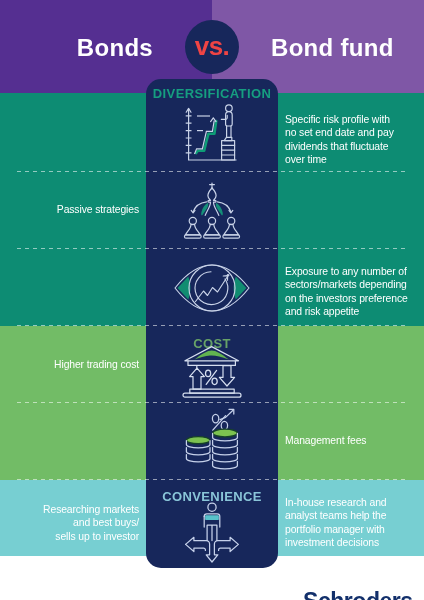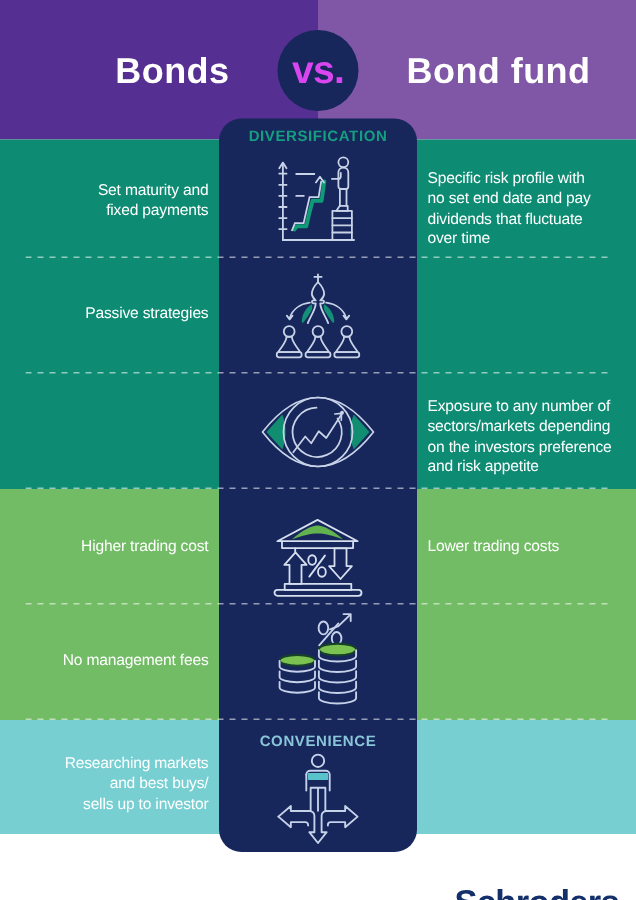--- a/index.html
+++ b/index.html
@@ -8,39 +8,39 @@
   body { font-family:"Liberation Sans", sans-serif; -webkit-font-smoothing:antialiased; }
   .page { position:relative; width:424px; height:600px; overflow:hidden; background:#fff; }
 
   .hdr { position:absolute; left:0; top:0; width:424px; height:93px; }
   .hdr-l { position:absolute; left:0; top:0; width:212px; height:93px; background:#552f91; }
   .hdr-r { position:absolute; left:212px; top:0; width:212px; height:93px; background:#7f57a6; }
   .hdr-title { position:absolute; top:37px; color:#fff; font-size:24px; font-weight:bold; letter-spacing:0.3px; line-height:22px; white-space:nowrap; }
   .hdr-title.l { left:0; width:153px; text-align:right; }
   .hdr-title.r { left:271px; width:153px; text-align:left; }
   .vs { position:absolute; left:185px; top:20px; width:54px; height:54px; border-radius:50%; background:#17275b;
-        color:#d946ef; font-size:26px; font-weight:bold; padding-bottom:2px; letter-spacing:-0.5px;
+        color:#ef4444; font-size:26px; font-weight:bold; padding-bottom:2px; letter-spacing:-0.5px;
         display:flex; align-items:center; justify-content:center; }
 
   .band { position:absolute; left:0; width:424px; }
   .b-div { top:93px; height:233px; background:#0d8c73; }
   .b-cost { top:326px; height:154px; background:#72bc66; }
   .b-conv { top:480px; height:76px; background:#77cfd2; }
 
   .panel { position:absolute; left:146px; top:79px; width:132px; height:489px; background:#17275b; border-radius:15px; }
 
   .ctext { position:absolute; color:#fff; font-size:10.4px; line-height:13.4px; letter-spacing:-0.12px; white-space:pre-line; }
   .ctext.l { left:10px; width:129px; text-align:right; }
   .ctext.r { left:285px; width:139px; text-align:left; }
 
   .dash { position:absolute; left:17px; width:390px; height:1px;
           background-image:linear-gradient(to right,rgba(255,255,255,.55) 0 4px,transparent 4px 8px);
           background-size:8px 1px; }
 
-  .slabel { position:absolute; left:146px; width:132px; text-align:center; font-size:10px; font-weight:bold; letter-spacing:0.4px; }
+  .slabel { position:absolute; left:146px; width:132px; text-align:center; font-size:13px; font-weight:bold; letter-spacing:0.4px; }
 
   .icon { position:absolute; }
 
   .logo { position:absolute; left:303px; top:588px; color:#13306b; font-size:23px; font-weight:bold; letter-spacing:-0.45px; }
 </style>
 </head>
 <body>
 
 <div class="page">
  <div class="hdr">
@@ -52,38 +52,40 @@
  </div>
  <div class="band b-div"></div>
  <div class="band b-cost"></div>
  <div class="band b-conv"></div>
  <div class="panel"></div>
  <div class="dash" style="top:171px"></div>
  <div class="dash" style="top:248px"></div>
  <div class="dash" style="top:325px"></div>
  <div class="dash" style="top:402px"></div>
  <div class="dash" style="top:479px"></div>
- <div class="ctext l" style="top:121px">Set maturity and
-fixed payments</div>
  <div class="ctext l" style="top:203px">Passive strategies</div>
  <div class="ctext r" style="top:113px">Specific risk profile with
 no set end date and pay
 dividends that fluctuate
 over time</div>
  <div class="ctext l" style="top:358px">Higher trading cost</div>
  <div class="ctext r" style="top:265px">Exposure to any number of
 sectors/markets depending
 on the investors preference
 and risk appetite</div>
- <div class="ctext r" style="top:358px">Lower trading costs</div>
- <div class="ctext l" style="top:434px">No management fees</div>
+ <div class="ctext r" style="top:434px">Management fees</div>
  <div class="ctext l" style="top:503px">Researching markets
 and best buys/
 sells up to investor</div>
+ <div class="ctext r" style="top:496px">In-house research and
+analyst teams help the
+portfolio manager with
+investment decisions</div>
  <div class="slabel" style="top:86px;color:#169e80">DIVERSIFICATION</div>
+ <div class="slabel" style="top:336px;color:#67a268">COST</div>
  <div class="slabel" style="top:489px;color:#8ac5d8">CONVENIENCE</div>
  <div class="icon" style="left:183px;top:102px;width:62px;height:62px">
   <svg viewBox="0 0 62 62" width="62" height="62" fill="none" stroke="#c9d3e8" stroke-width="1.2" stroke-linecap="butt" stroke-linejoin="miter">
    <path d="M5.6 7.0 L5.6 58 L53.5 58"></path>
    <path d="M3.2 10.2 L5.6 6.4 L8.0 10.2" stroke-linejoin="round" stroke-linecap="round"></path>
    <path d="M2.7 13.8 H8.5 M2.7 21.2 H8.5 M2.7 28.6 H8.5 M2.7 36.0 H8.5 M2.7 43.4 H8.5 M2.7 50.8 H8.5"></path>
    <path d="M14.0 14.0 H27.0"></path>
    <path d="M14.0 28.6 H20.0"></path>
    <g stroke="#0e9c76" stroke-width="2.6" stroke-linejoin="round" stroke-linecap="round">
      <path d="M13.2 51.0 L14.9 48.8 L21.2 48.8 L23.0 41.0 L25.4 31.8 L31.4 31.8 L33.2 19.0"></path>

